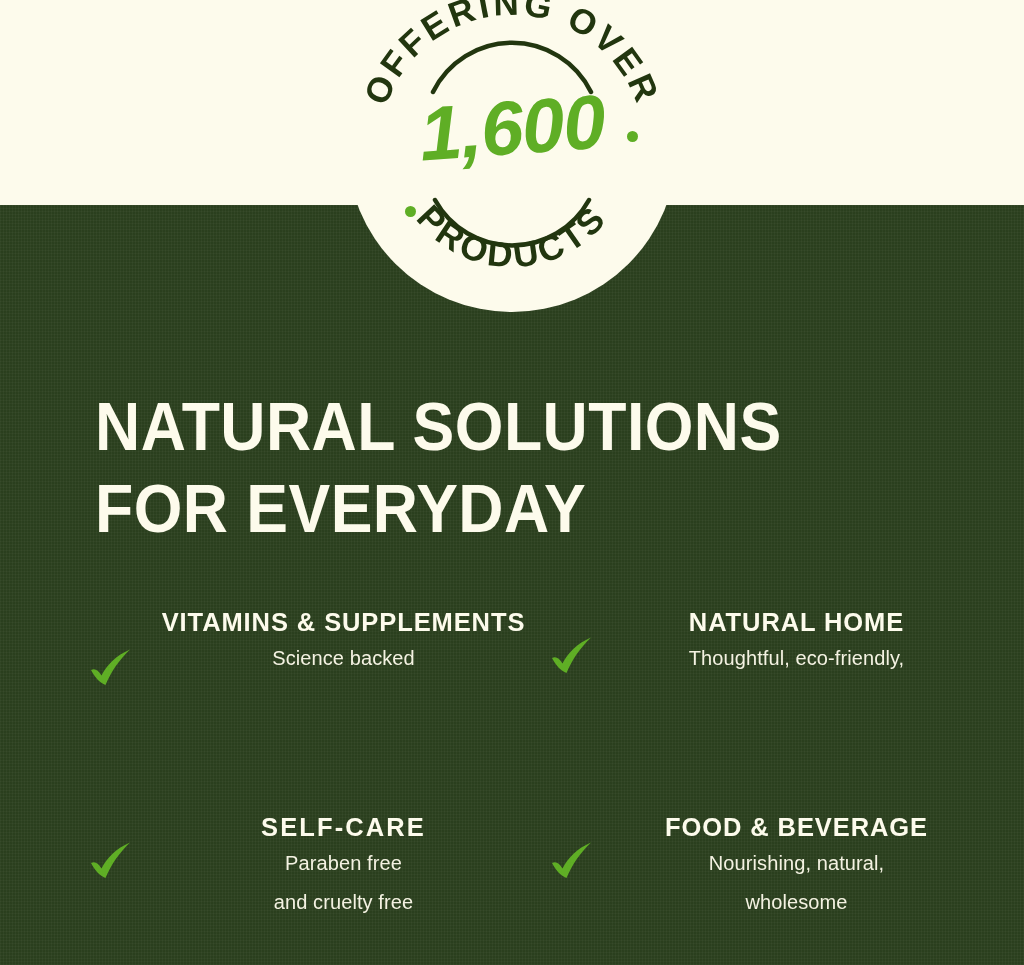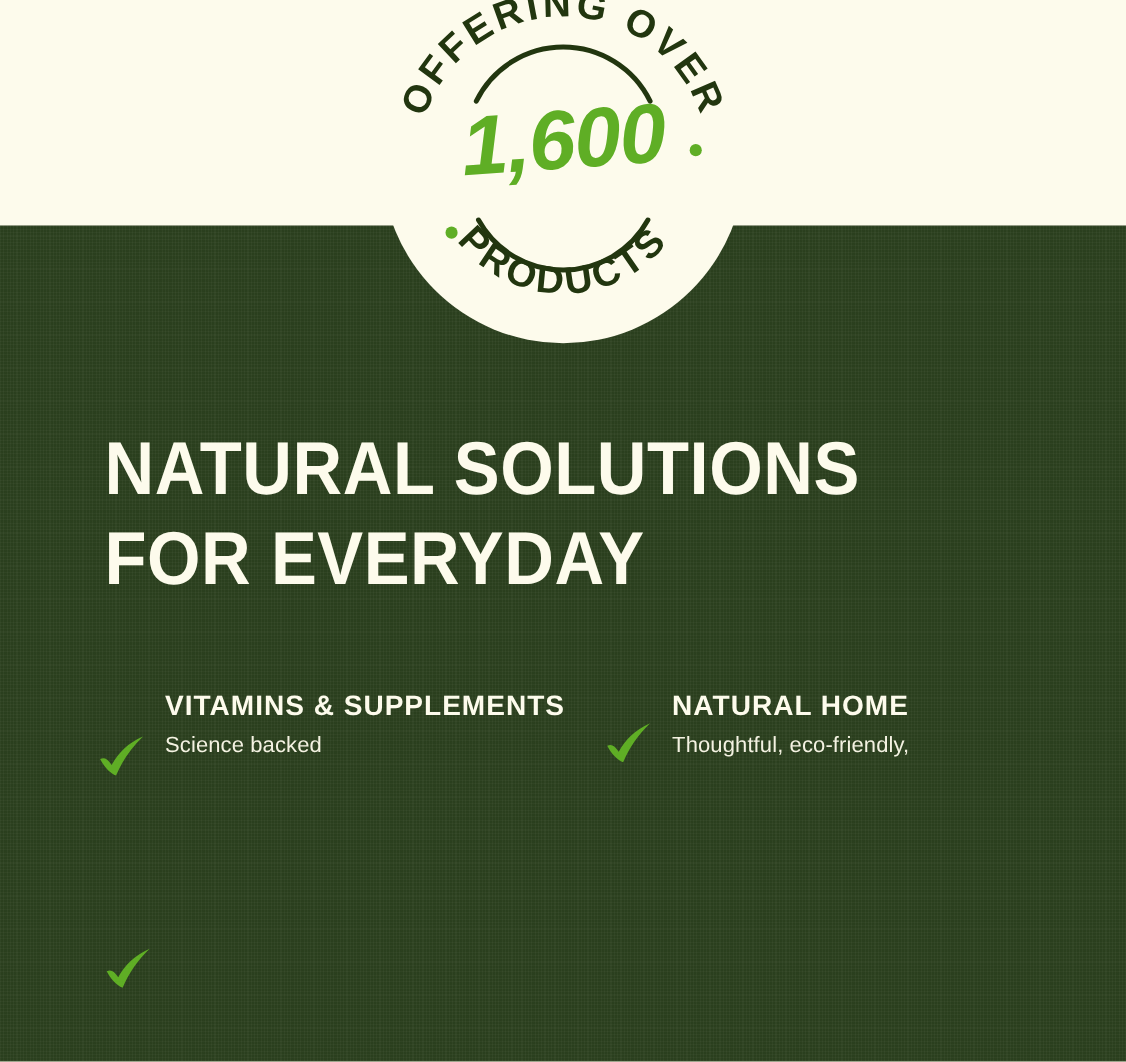--- a/index.html
+++ b/index.html
@@ -130,26 +130,27 @@
     letter-spacing: 0.5px;
     transform: scaleX(0.92);
     transform-origin: left top;
   }
   .headline .hl-line { display: block; white-space: nowrap; }
 
   
   .features {
     position: absolute;
     left: 88px;
-    top: 624px;
+    top: 604px;
     width: 900px;
     z-index: 3;
     display: grid;
     grid-template-columns: 455px 445px;
     grid-template-rows: 205px auto;
+    text-align: center;
   }
   .feature {
     position: relative;
     display: flex;
     align-items: flex-start;
     padding-right: 6px;
   }
   .feature.right-col { padding-left: 6px; }
 
   .check-wrap {
@@ -252,23 +253,48 @@
       <div class="feature-body">
         <div class="feature-title">
           <span class="dl">NATURAL HOME</span>
         </div>
         <div class="feature-desc">
           <span class="dl">Thoughtful, eco-friendly,</span>
         </div>
       </div>
     </div>
 
+    <div class="feature">
+      <span class="check-wrap">
+        <svg class="check-icon" viewBox="0 0 46 40" aria-hidden="true">
+          <path d="M3 22 C7 20 10 22 13.5 27.5 C19 17 28 7.5 42 1.5 C31 12 23 24 17.5 37 C12 35 6.5 29 3 22 Z" fill="#5fae25"></path>
+        </svg>
+      </span>
+      <div class="feature-body">
+        <div class="feature-title spaced">
+          <span class="dl">SELF-CARE</span>
+        </div>
+        <div class="feature-desc">
+          <span class="dl">Paraben free</span>
+          <span class="dl">and cruelty free</span>
+        </div>
+      </div>
+    </div>
 
     <div class="feature right-col">
       <span class="check-wrap">
         <svg class="check-icon" viewBox="0 0 46 40" aria-hidden="true">
           <path d="M3 22 C7 20 10 22 13.5 27.5 C19 17 28 7.5 42 1.5 C31 12 23 24 17.5 37 C12 35 6.5 29 3 22 Z" fill="#5fae25"></path>
         </svg>
       </span>
+      <div class="feature-body">
+        <div class="feature-title">
+          <span class="dl">FOOD &amp; BEVERAGE</span>
+        </div>
+        <div class="feature-desc">
+          <span class="dl">Nourishing, natural,</span>
+          <span class="dl">wholesome</span>
+        </div>
+      </div>
     </div>
 
   </div>
 </div>
 
 </body></html>

